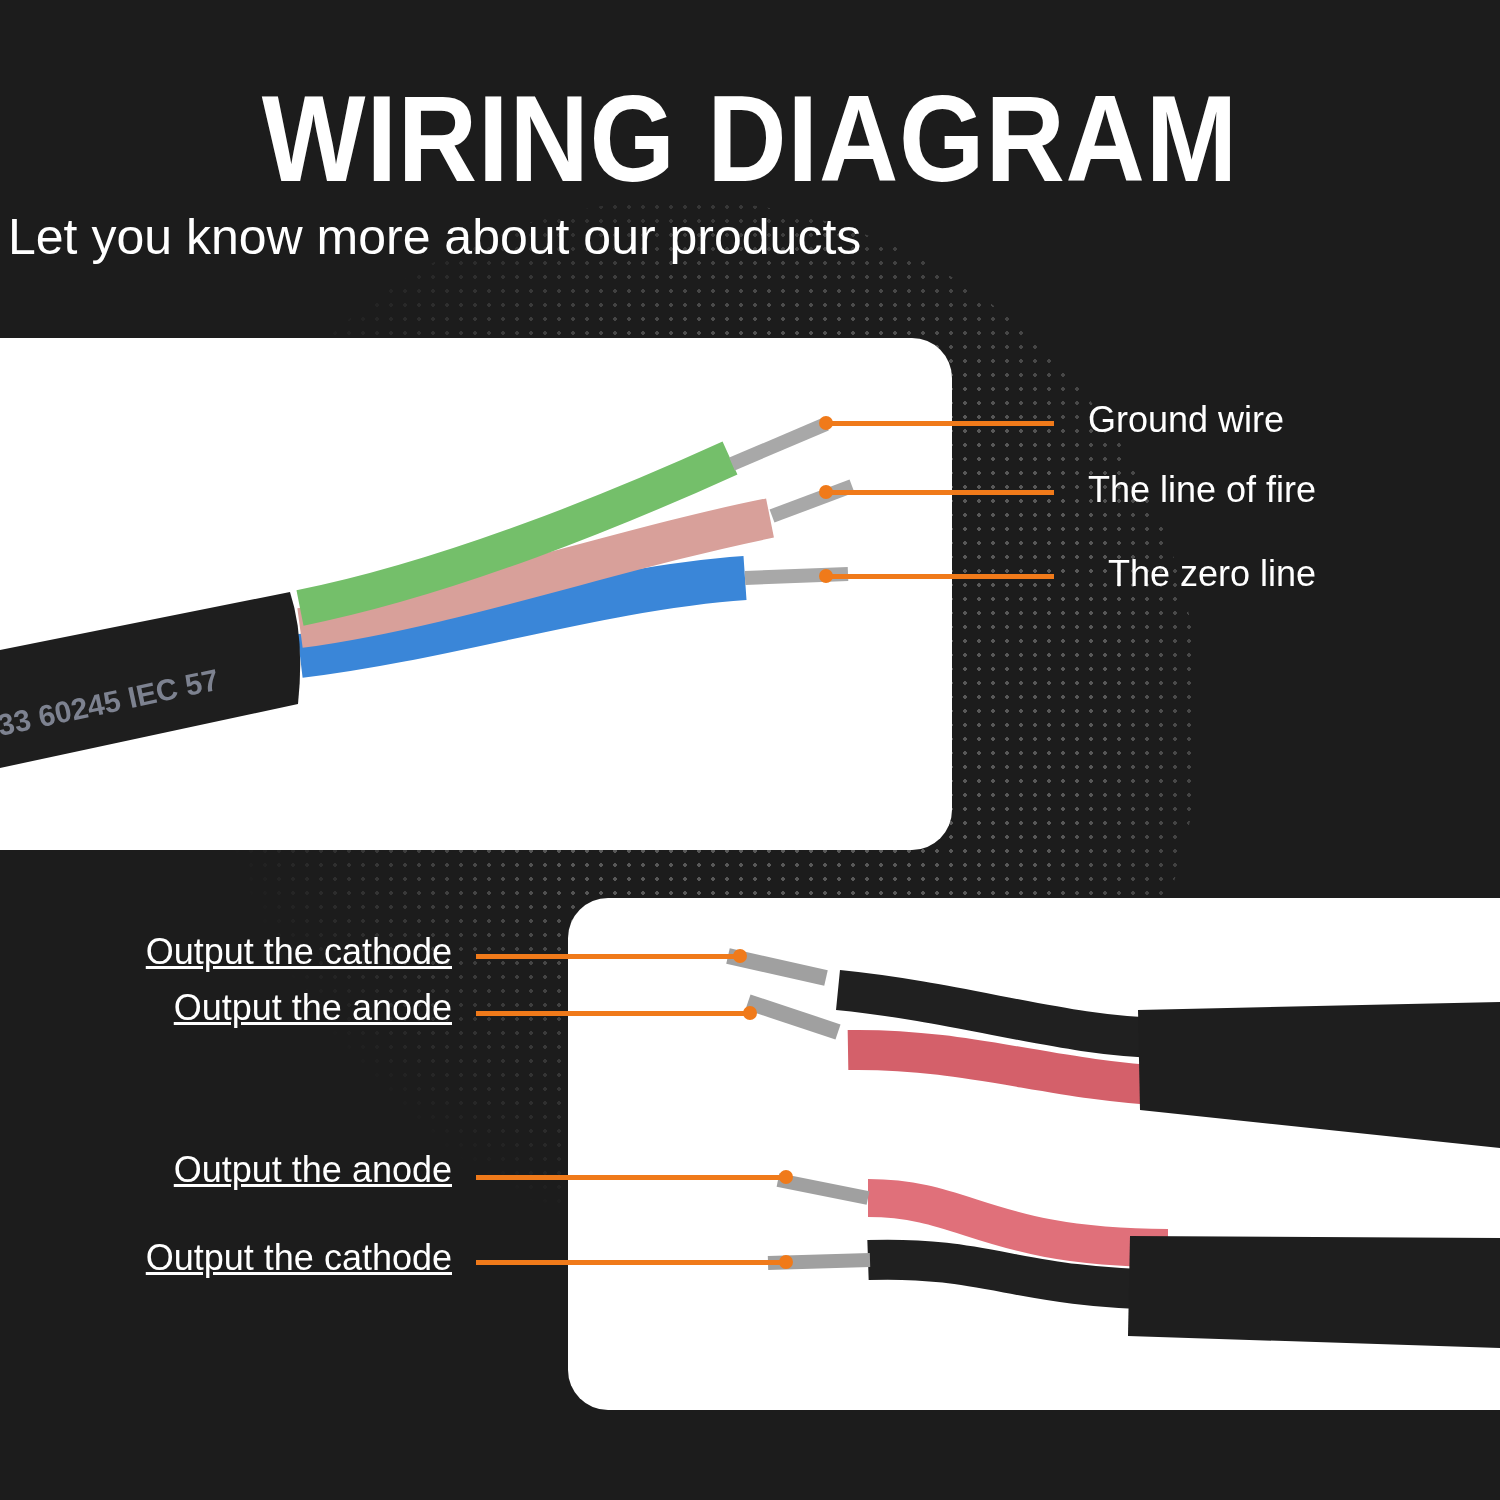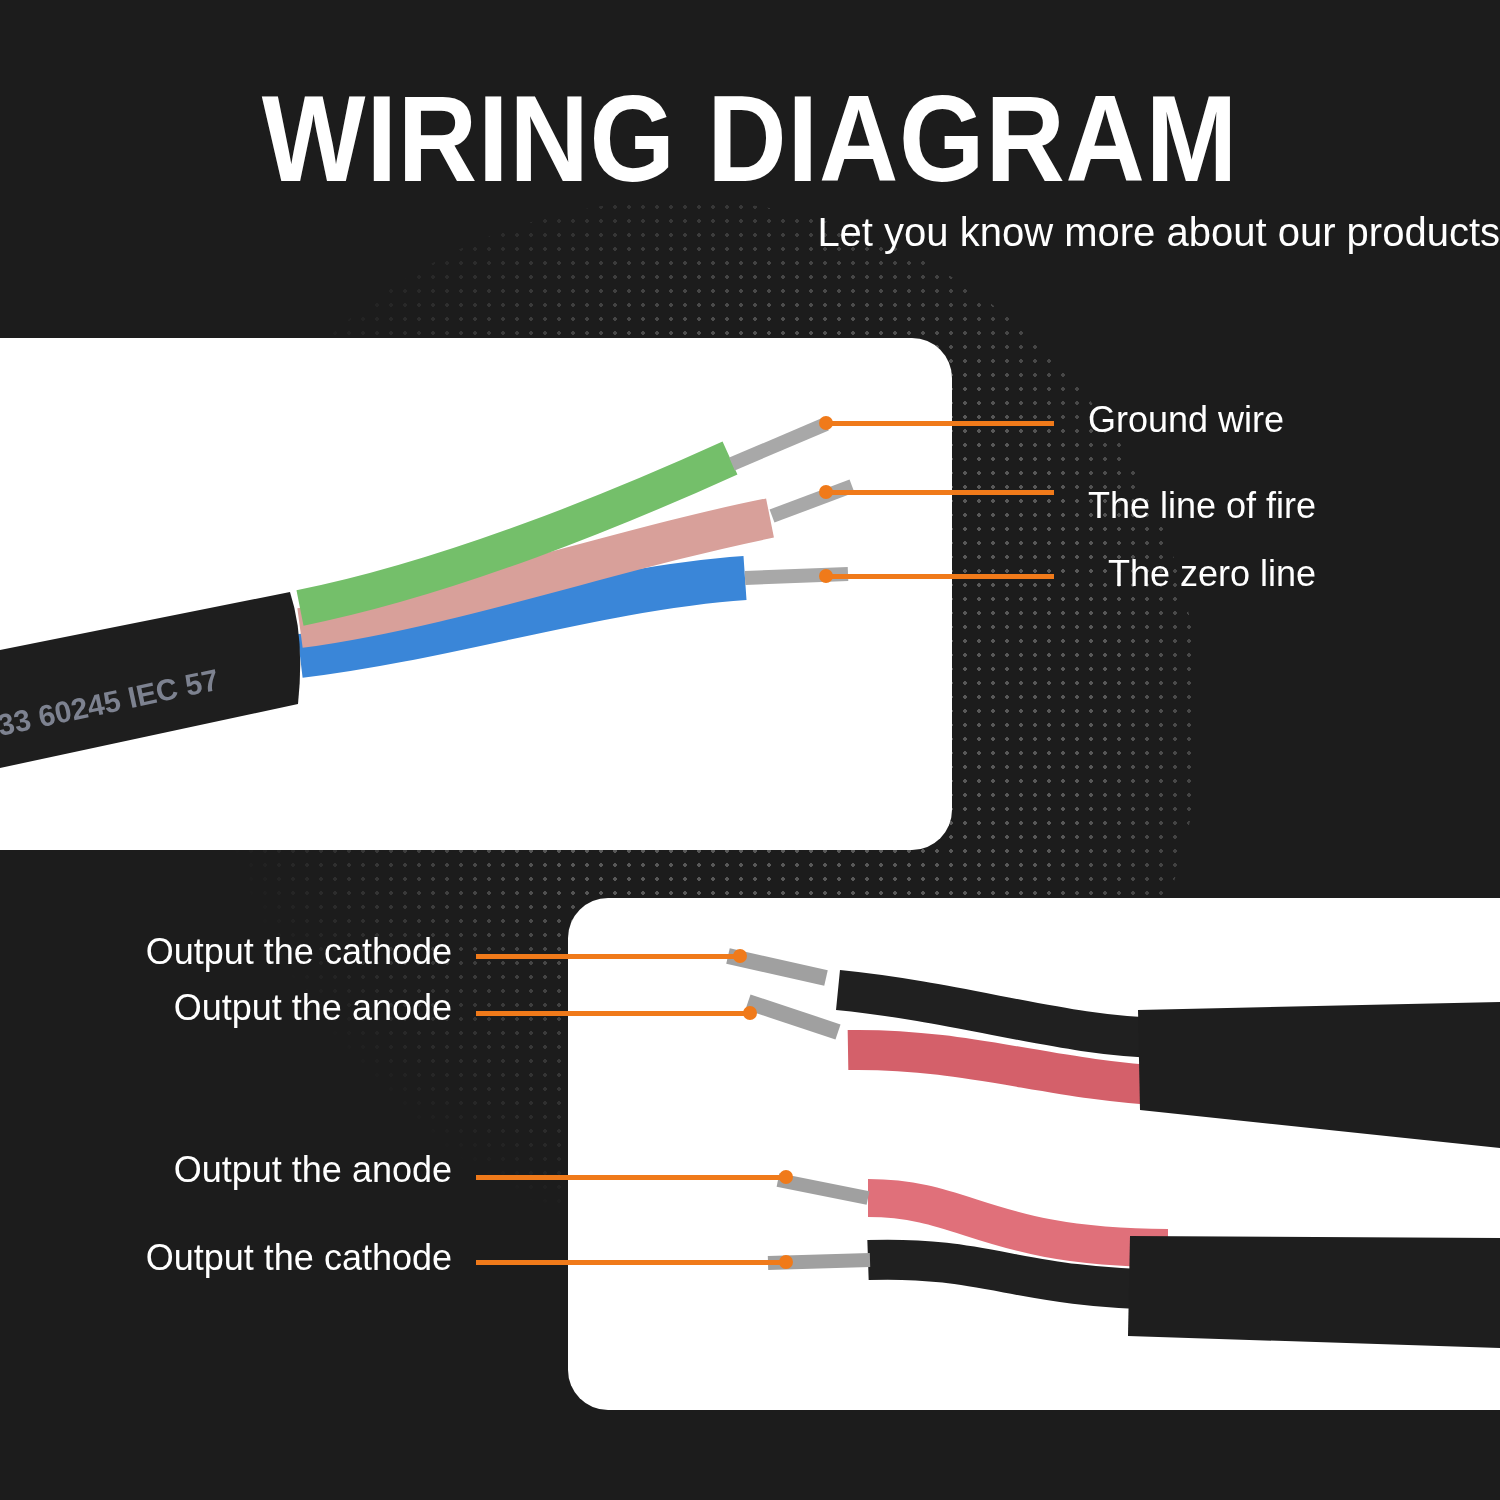--- a/index.html
+++ b/index.html
@@ -5,29 +5,29 @@
   html,body{margin:0;padding:0;}
   body{width:1500px;height:1500px;background:#1c1c1c;position:relative;overflow:hidden;
        font-family:"Liberation Sans","DejaVu Sans",sans-serif;color:#fff;}
   .globe{position:absolute;left:160px;top:200px;width:1040px;height:1040px;border-radius:50%;
          background-image:radial-gradient(circle,#8a8a8a 1.6px,transparent 2px);
          background-size:14px 14px;opacity:.55;
          -webkit-mask-image:radial-gradient(circle at 62% 45%,#000 35%,rgba(0,0,0,.35) 58%,transparent 70%);
          mask-image:radial-gradient(circle at 62% 45%,#000 35%,rgba(0,0,0,.35) 58%,transparent 70%);}
   .title{position:absolute;left:0;right:0;top:78px;text-align:center;font-weight:bold;
          font-size:122px;letter-spacing:1px;line-height:1;transform:scaleX(.9);}
-  .subtitle{position:absolute;left:8px;right:0;top:212px;text-align:right;font-size:40px;line-height:1;}
+  .subtitle{position:absolute;left:8px;right:0;top:212px;text-align:left;font-size:50px;line-height:1;}
   .panel{position:absolute;background:#fff;}
   .p1{left:0;top:338px;width:952px;height:512px;border-radius:0 40px 40px 0;}
   .p2{left:568px;top:898px;width:932px;height:512px;border-radius:40px 0 0 40px;}
   svg.photo{position:absolute;left:0;top:0;width:100%;height:100%;}
   .leader{position:absolute;height:5px;background:#f07a1a;}
   .dot{position:absolute;width:14px;height:14px;border-radius:50%;background:#f07a1a;}
   .lbl{position:absolute;font-size:36px;line-height:1;white-space:nowrap;}
-  .lbl.right{text-align:left;}
+  .lbl.right{text-align:left;text-decoration:underline;}
 </style>
 </head>
 <body>
 
 <div class="globe"></div>
 
 <div class="title">WIRING DIAGRAM</div>
 <div class="subtitle">Let you know more about our products</div>
 
 <div class="panel p1">
@@ -64,21 +64,21 @@
     <path d="M562 338 L932 340 L932 450 L560 438 Z" fill="#1e1e1e"></path>
   </svg>
 </div>
 
 <div class="leader" style="left:826px;top:421px;width:228px;"></div>
 <div class="dot" style="left:819px;top:416px;"></div>
 <div class="lbl" style="left:1088px;top:402px;">Ground wire</div>
 
 <div class="leader" style="left:826px;top:490px;width:228px;"></div>
 <div class="dot" style="left:819px;top:485px;"></div>
-<div class="lbl" style="left:1088px;top:472px;margin-top:16px;">The line of fire</div>
+<div class="lbl" style="left:1088px;top:472px;">The line of fire</div>
 
 <div class="leader" style="left:826px;top:574px;width:228px;"></div>
 <div class="dot" style="left:819px;top:569px;"></div>
 <div class="lbl" style="left:1088px;top:556px;margin-left:20px;">The zero line</div>
 
 <div class="lbl right" style="right:1048px;top:934px;">Output the cathode</div>
 <div class="leader" style="left:476px;top:954px;width:262px;"></div>
 <div class="dot" style="left:733px;top:949px;"></div>
 
 <div class="lbl right" style="right:1048px;top:990px;">Output the anode</div>

